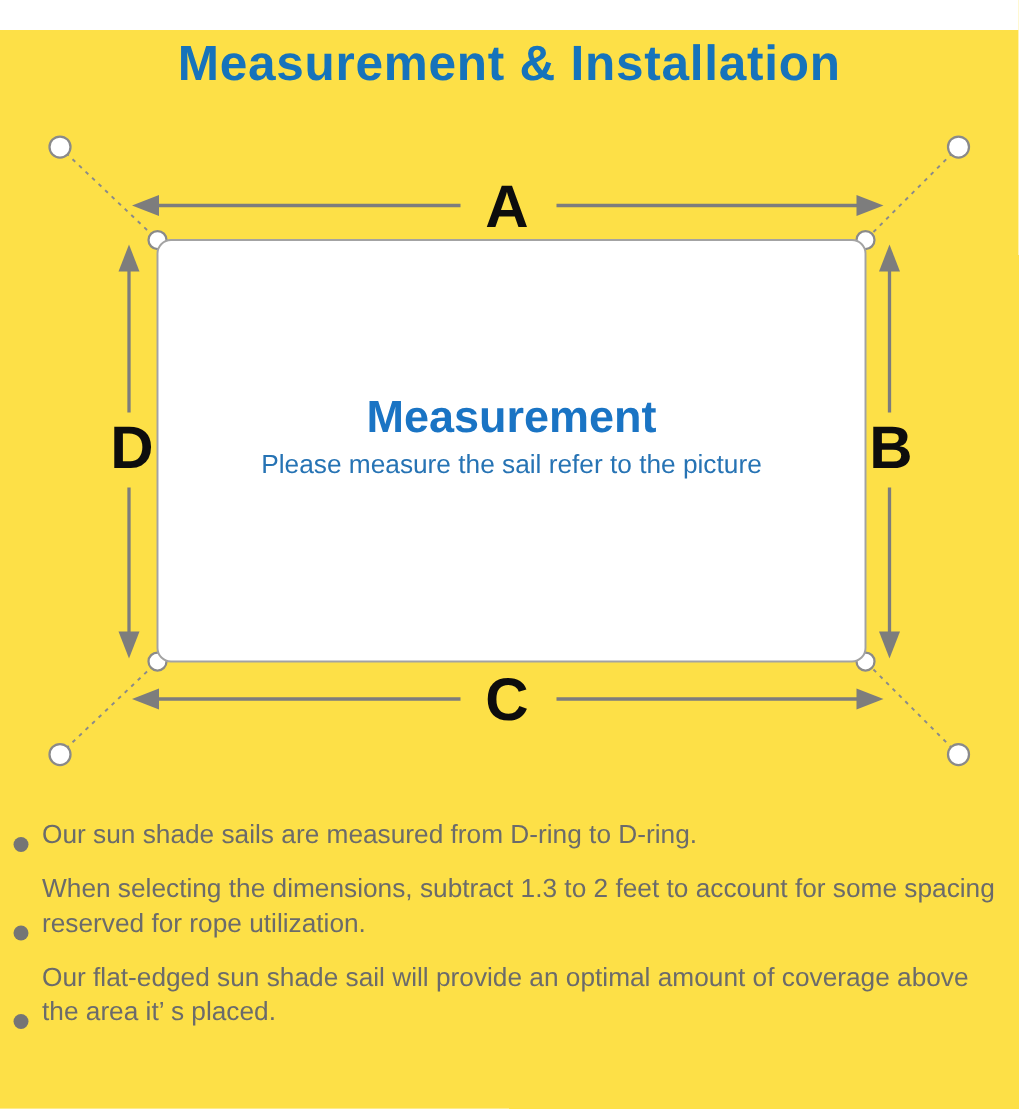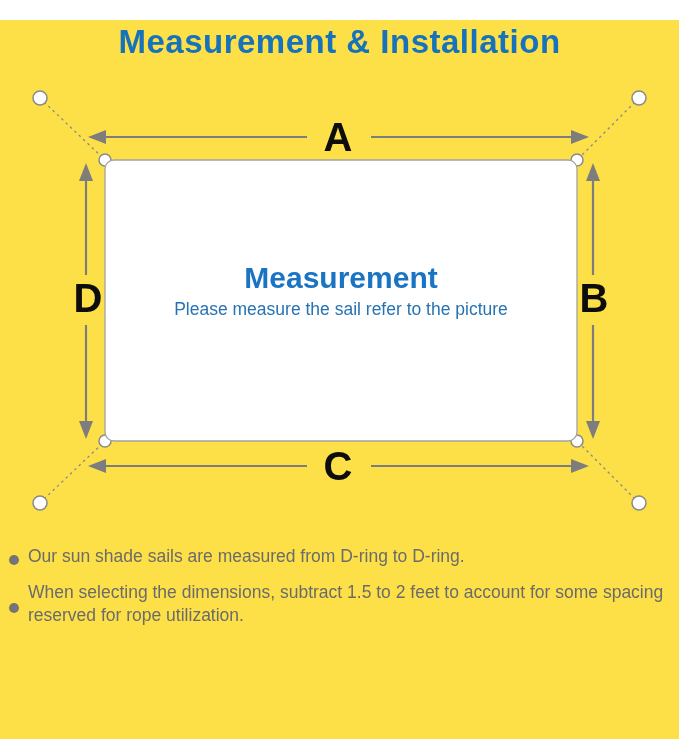--- a/index.html
+++ b/index.html
@@ -57,21 +57,21 @@
     top: 525px;
     left: 0;
     width: 679px;
     margin: 0;
     padding: 0 6px 0 9px;
     list-style: none;
     box-sizing: border-box;
   }
   .bullet-item {
     display: flex;
-    align-items: center;
+    align-items: flex-end;
     margin-bottom: 13px;
     color: #6b6b6b;
     font-size: 17.5px;
     line-height: 23px;
   }
   .bullet-dot {
     flex: 0 0 auto;
     width: 10px;
     height: 10px;
     margin: 7px 9px 0 0;
@@ -152,17 +152,21 @@
     </svg>
   </div>
 
   <ul class="bullets">
     <li class="bullet-item">
       <span class="bullet-dot"></span>
       <span class="bullet-text">Our sun shade sails are measured from D-ring to D-ring.</span>
     </li>
     <li class="bullet-item">
       <span class="bullet-dot"></span>
-      <span class="bullet-text">When selecting the dimensions, subtract 1.5 to 2 feet to account for some spacing reserved for rope utilization.</span>
+      <span class="bullet-text">When selecting the dimensions, subtract 1.3 to 2 feet to account for some spacing reserved for rope utilization.</span>
+    </li>
+    <li class="bullet-item">
+      <span class="bullet-dot"></span>
+      <span class="bullet-text">Our flat-edged sun shade sail will provide an optimal amount of coverage above the area it’ s placed.</span>
     </li>
   </ul>
 
 </div>
 
 </body></html>

